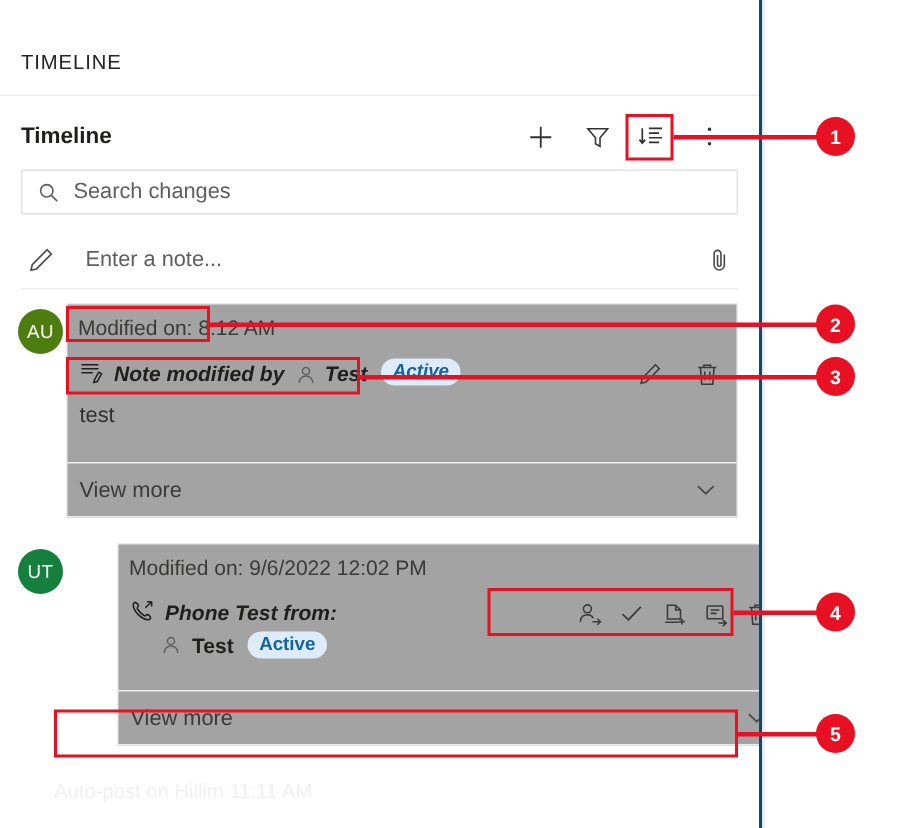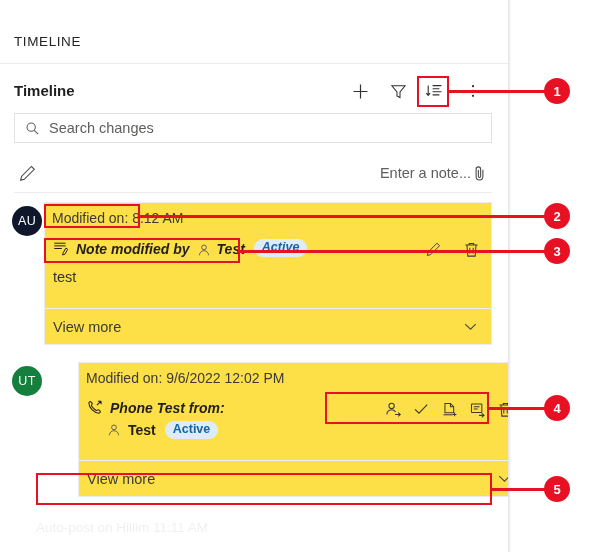--- a/index.html
+++ b/index.html
@@ -17,21 +17,21 @@
   }
 
   
   #panel {
     position: absolute;
     left: 0; top: 0;
     width: 509px;
     height: 552px;
     background: #ffffff;
     box-sizing: border-box;
-    border-right: 1px solid #0c4a6e;
+    border-right: 3px solid #0c4a6e;
     overflow: hidden;
   }
   #panel-edge {
     position: absolute;
     left: 508px; top: 0;
     width: 3px; height: 552px;
     background: linear-gradient(to right, #e2e2e2, #fdfdfd);
   }
 
   
@@ -93,21 +93,21 @@
   }
   #search-box .ico { margin: 0 9px 0 10px; color: #605e5c; display:flex; }
   #search-ph { font-size: 14.5px; color: #5f5e5c; }
 
   
   #note-row {
     position: absolute;
     left: 14px; top: 154px;
     width: 478px; height: 38px;
     border-bottom: 1px solid #ececec;
-    display: flex; align-items: center; text-align: right;
+    display: flex; align-items: center;
   }
   #note-row .pen { margin-left: 4px; color: #4b4a48; display: flex; }
   #note-ph {
     margin-left: 20px;
     font-size: 14.5px; color: #5f5e5c;
     flex: 1;
   }
   #note-clip { margin-right: 4px; color: #4b4a48; display: flex; }
 
   
@@ -117,21 +117,21 @@
     border-radius: 50%;
     color: #fff;
     font-size: 12.5px;
     display: flex; align-items: center; justify-content: center;
     letter-spacing: .3px;
   }
   .card {
     position: absolute;
     border: 1px solid #ececec;
     box-sizing: border-box;
-    background: #fde047;
+    background: #a3a3a3;
   }
   .card-when {
     position: absolute;
     font-size: 14px;
     color: #3b3a39;
   }
   .subject {
     position: absolute;
     display: flex; align-items: flex-end;
     font-size: 14px;
@@ -262,21 +262,21 @@
       </svg>
     </span>
     <span id="note-ph">Enter a note...</span>
     <span id="note-clip">
       <svg width="17" height="17" viewBox="0 0 18 18" fill="none" stroke="currentColor" stroke-width="1.15">
         <path d="M12.6 5 V12.3 a3.6 3.6 0 0 1 -7.2 0 V4.4 a2.4 2.4 0 0 1 4.8 0 V12 a1.2 1.2 0 0 1 -2.4 0 V5.3"></path>
       </svg>
     </span>
   </div>
 
-  <div class="avatar" style="left:12px; top:206px; background:#0f172a;">AU</div>
+  <div class="avatar" style="left:12px; top:206px; background:#4d7c0f;">AU</div>
 
   <div class="card" style="left:44px; top:202px; width:448px; height:143px;">
 
     <div class="card-when" style="left:7px; top:7px;">Modified on: 8:12 AM</div>
 
     <div class="subject" style="left:7px; top:36px;">
       <span class="tico">
         <svg width="17" height="17" viewBox="0 0 18 18" fill="none" stroke="currentColor" stroke-width="1.05">
           <path d="M2.4 3.4 H14.4 M2.4 6.2 H14.4 M2.4 9.0 H10.4"></path>
           <path d="M11.6 14 L14.6 8.6 L16.6 9.8 L13.6 15.2 L11.2 15.8 Z"></path>

